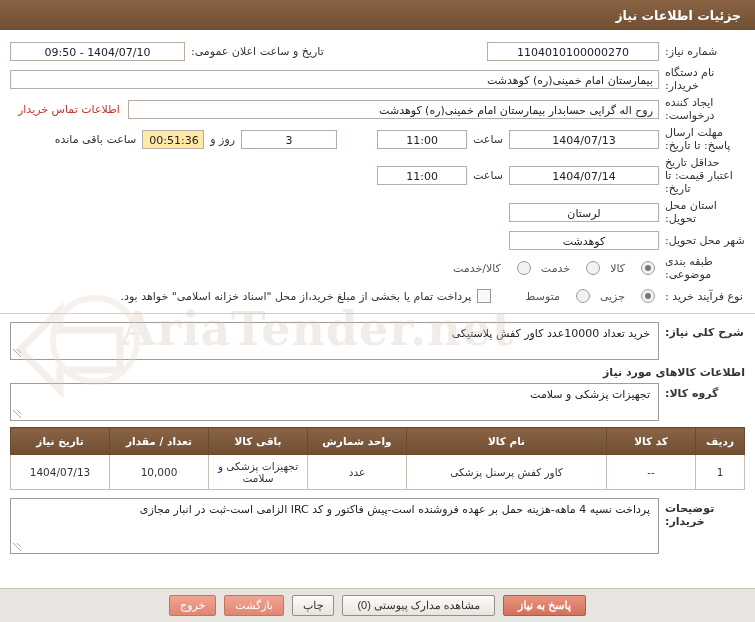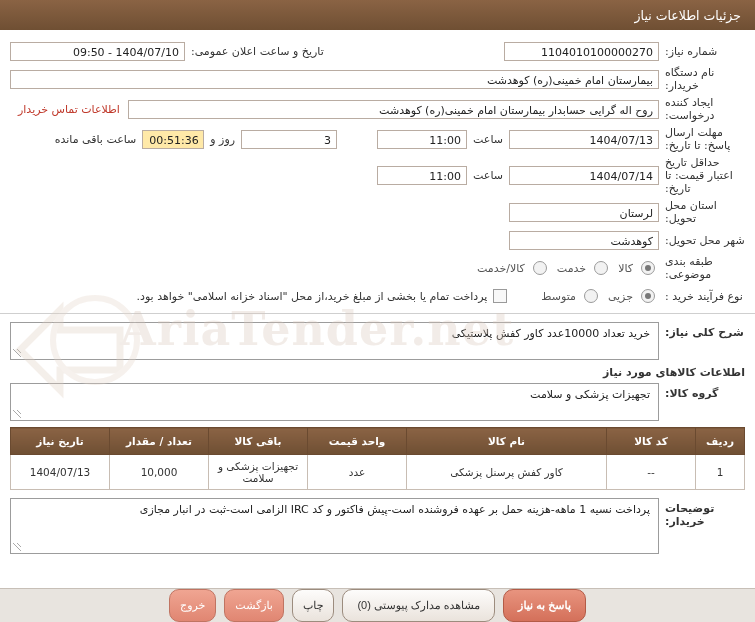--- a/index.html
+++ b/index.html
@@ -22,21 +22,21 @@
   .page-header {
     height: 30px;
     background: #7d5a3c;
     background: linear-gradient(to bottom, #8a6344, #6f4f33);
     color: #ffffff;
     display: flex;
     align-items: center;
     justify-content: flex-start;
     padding: 0 14px;
     font-size: 12.5px;
-    font-weight: normal;
+    font-weight: bold;
     box-sizing: border-box;
   }
 
   
   .watermark {
     position: absolute;
     left: 0;
     top: 280px;
     width: 755px;
     height: 120px;
@@ -79,21 +79,21 @@
     line-height: 13px;
   }
   .fld {
     border: 1px solid #b9aca2;
     background: #ffffff;
     height: 19px;
     line-height: 19px;
     font-size: 11px;
     padding: 0 5px;
     box-sizing: border-box;
-    text-align: right;
+    text-align: center;
     color: #222;
     overflow: hidden;
     white-space: nowrap;
   }
   .sub-lbl {
     font-size: 11px;
     padding: 0 6px;
     white-space: nowrap;
     color: #333;
   }
@@ -122,21 +122,21 @@
     display: flex;
     flex-direction: row;
     align-items: center;
     gap: 10px;
     padding-right: 4px;
   }
   .radio-item {
     display: flex;
     flex-direction: row;
     align-items: center;
-    gap: 8px;
+    gap: 16px;
     font-size: 11px;
     color: #555;
     white-space: nowrap;
   }
   .radio {
     width: 12px;
     height: 12px;
     border-radius: 50%;
     border: 1px solid #9a9a9a;
     background: #f2f2f2;
@@ -262,26 +262,26 @@
     align-items: center;
     justify-content: center;
     gap: 8px;
     box-sizing: border-box;
   }
   .btn {
     border: 1px solid #9c8c7e;
     background: linear-gradient(to bottom, #fdfcfb, #eae3dc);
     color: #333;
     font-size: 11px;
-    height: 33px;
+    height: 21px;
     line-height: 19px;
     padding: 0 10px;
     box-sizing: border-box;
     cursor: pointer;
-    border-radius: 10px;
+    border-radius: 2px;
     white-space: nowrap;
   }
   .btn.primary {
     background: linear-gradient(to bottom, #e8947f, #d4705a);
     border-color: #b35b47;
     color: #ffffff;
     font-weight: bold;
   }
   .btn.salmon {
     background: linear-gradient(to bottom, #f0a592, #e08672);
@@ -302,21 +302,21 @@
     <path d="M20 70 L60 30 L60 50 L120 50 L120 90 L60 90 L60 110 Z" fill="none" stroke="#e0cfc2" stroke-width="7"></path>
     <circle cx="95" cy="60" r="42" fill="none" stroke="#e5d6ca" stroke-width="6"></circle>
   </svg>
   <div class="wm-text">AriaTender.net</div>
 </div>
 
 <div class="form-area">
 
   <div class="row">
     <div class="lbl">شماره نیاز:</div>
-    <div class="fld" style="width:155px">1104010100000270</div>
+    <div class="fld" style="width:172px">1104010100000270</div>
     <div style="flex:1"></div>
     <div class="sub-lbl">تاریخ و ساعت اعلان عمومی:</div>
     <div class="fld" style="width:175px">1404/07/10 - 09:50</div>
   </div>
 
   <div class="row">
     <div class="lbl">نام دستگاه خریدار:</div>
     <div class="fld" style="flex:1; text-align:right">بیمارستان امام خمینی(ره) کوهدشت</div>
   </div>
 
@@ -412,21 +412,21 @@
   </div>
 </div>
 
 <div class="tbl-wrap">
   <table class="items">
     <thead>
       <tr>
         <th style="width:40px">ردیف</th>
         <th style="width:80px">کد کالا</th>
         <th>نام کالا</th>
-        <th style="width:90px">واحد قیمت</th>
+        <th style="width:90px">واحد شمارش</th>
         <th style="width:90px">باقی کالا</th>
         <th style="width:90px">تعداد / مقدار</th>
         <th style="width:90px">تاریخ نیاز</th>
       </tr>
     </thead>
     <tbody>
       <tr>
         <td>1</td>
         <td>--</td>
         <td>کاور کفش پرسنل پزشکی</td>
@@ -435,21 +435,21 @@
         <td>10,000</td>
         <td>1404/07/13</td>
       </tr>
     </tbody>
   </table>
 </div>
 
 <div class="block-row" style="margin-top:8px">
   <div class="block-lbl">توضیحات خریدار:</div>
   <div class="textbox tall">
-    <span>پرداخت نسیه 1 ماهه-هزینه حمل بر عهده فروشنده است-پیش فاکتور و کد IRC الزامی است-ثبت در انبار مجازی</span>
+    <span>پرداخت نسیه 4 ماهه-هزینه حمل بر عهده فروشنده است-پیش فاکتور و کد IRC الزامی است-ثبت در انبار مجازی</span>
     <span class="resize-grip"></span>
   </div>
 </div>
 
 <div class="footer">
   <button class="btn primary wide">پاسخ به نیاز</button>
   <button class="btn wide">مشاهده مدارک پیوستی (0)</button>
   <button class="btn">چاپ</button>
   <button class="btn salmon">بازگشت</button>
   <button class="btn salmon">خروج</button>

